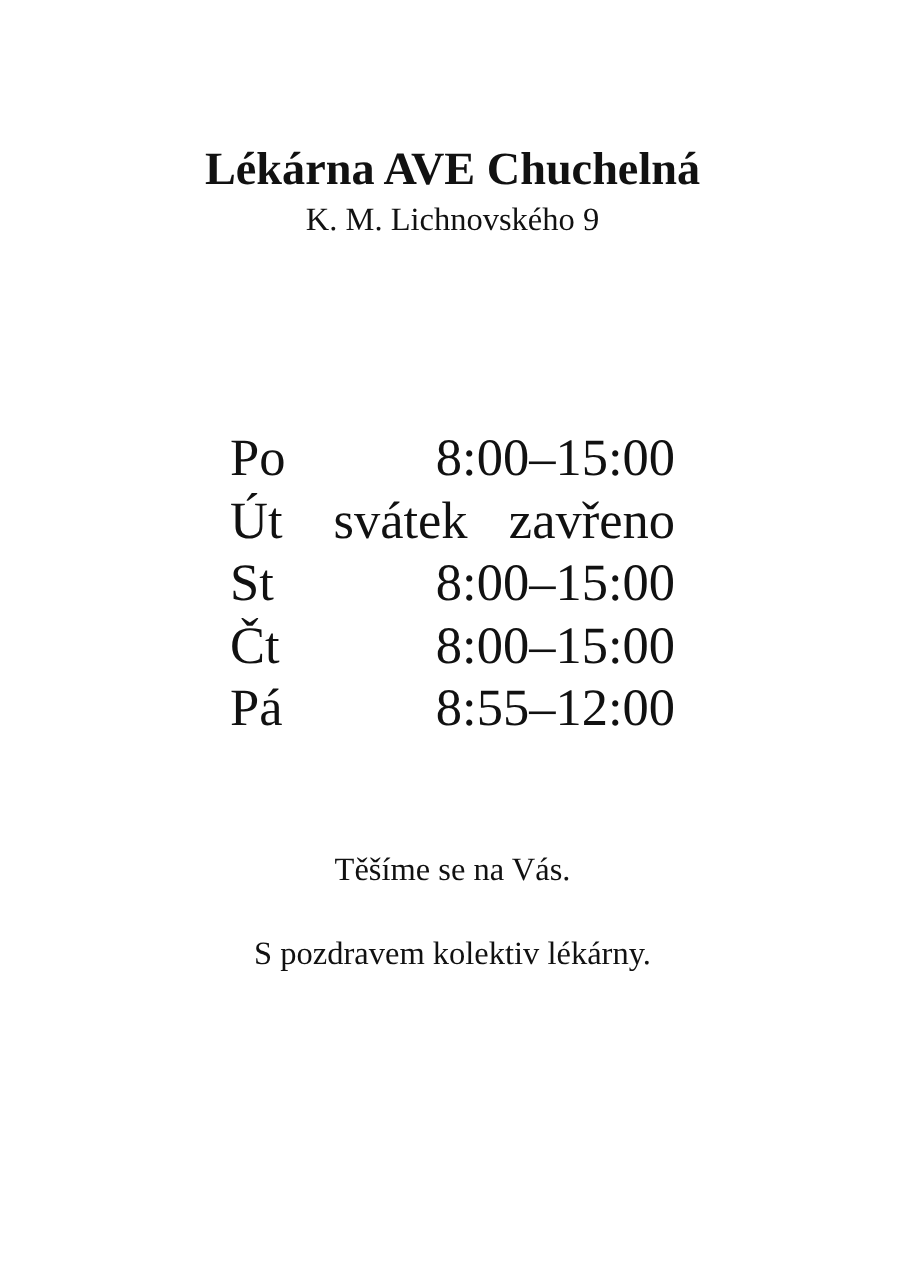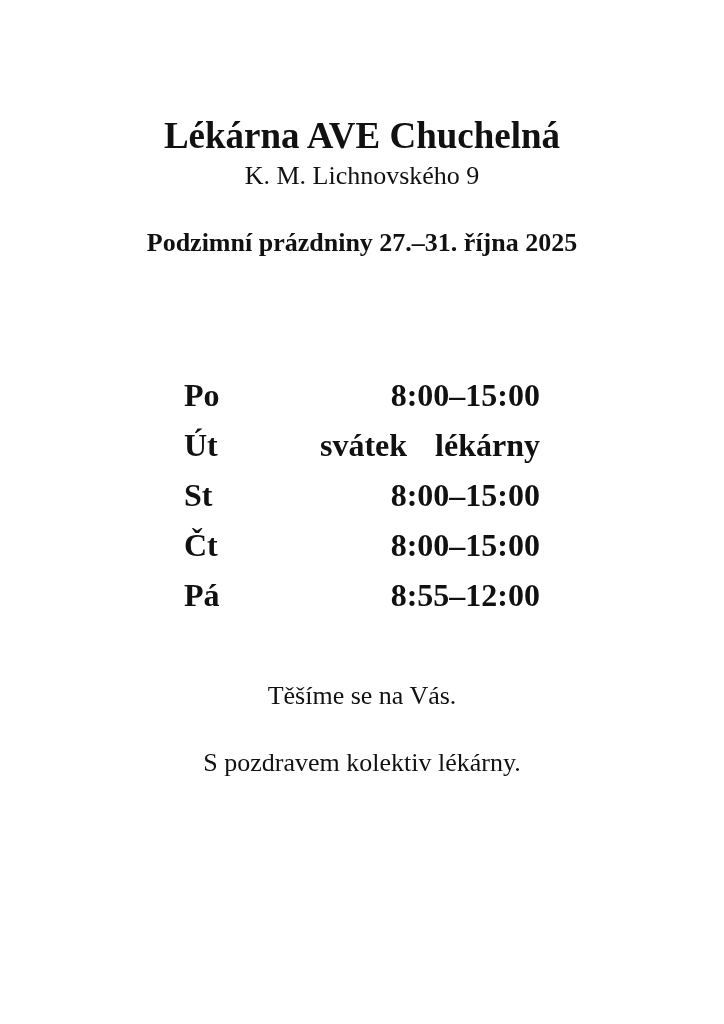--- a/index.html
+++ b/index.html
@@ -41,24 +41,24 @@
     }
     .subtitle {
       top: 226px;
       font-size: 26px;
       font-weight: bold;
       line-height: 34px;
     }
     .hours {
       position: absolute;
       left: 184px;
-      top: 370px;
+      top: 342px;
       width: 356px;
-      font-size: 32px;
-      font-weight: bold;
+      font-size: 42px;
+      font-weight: normal;
       line-height: 50px;
     }
     .hours-row {
       display: flex;
       justify-content: space-between;
       align-items: baseline;
       height: 50px;
       white-space: nowrap;
     }
     .hours-row .day {
@@ -82,30 +82,29 @@
       line-height: 32px;
     }
   </style>
 </head>
 <body>
 
 <div class="page">
 
   <div class="center-line title">Lékárna AVE Chuchelná</div>
   <div class="center-line address">K. M. Lichnovského 9</div>
-  <div class="center-line subtitle">Podzimní prázdniny 27.–31. října 2025</div>
 
   <div class="hours">
     <div class="hours-row">
       <span class="day">Po</span>
       <span class="time">8:00–15:00</span>
     </div>
     <div class="hours-row closed">
       <span class="day">Út</span>
-      <span class="time" style="white-space: pre;">svátek  lékárny</span>
+      <span class="time" style="white-space: pre;">svátek  zavřeno</span>
     </div>
     <div class="hours-row">
       <span class="day">St</span>
       <span class="time">8:00–15:00</span>
     </div>
     <div class="hours-row">
       <span class="day">Čt</span>
       <span class="time">8:00–15:00</span>
     </div>
     <div class="hours-row">

